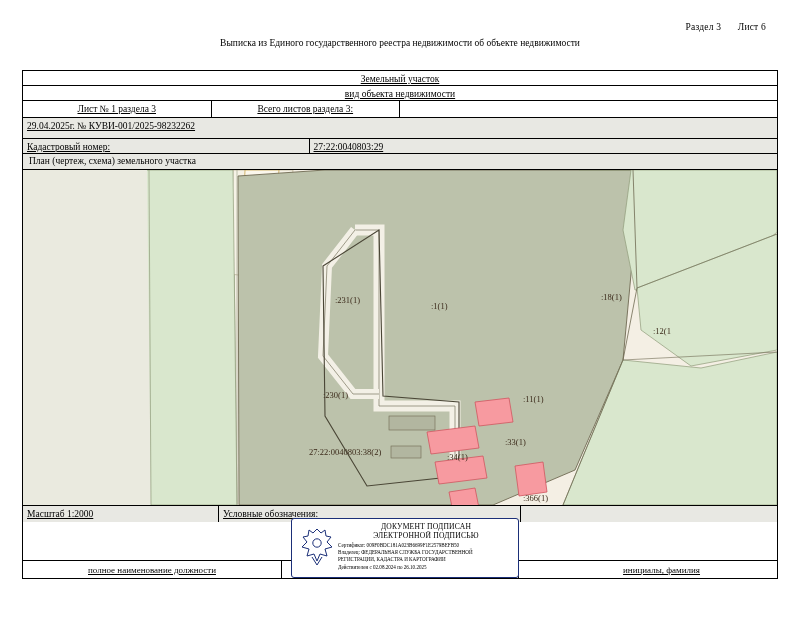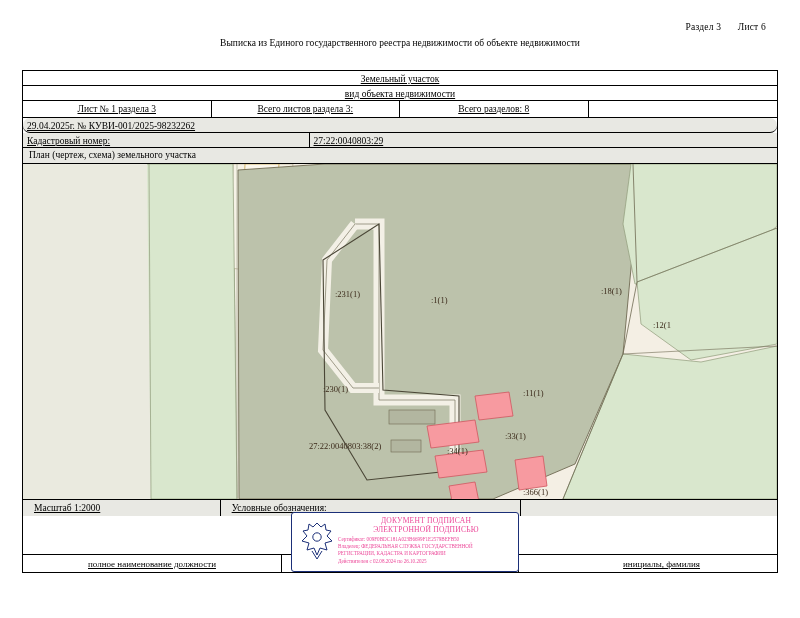--- a/index.html
+++ b/index.html
@@ -86,21 +86,21 @@
   .map-wrap {
     position: relative;
     height: 335px;
     background: #f4efe4;
     border-bottom: 1px solid #000;
     overflow: hidden;
   }
   .map-svg { display: block; }
 
   .scale-row { display: flex; height: 16px; background: #e8e8e3; }
-  .scale-row .cell { line-height: 12px; margin-left: 7px; }
+  .scale-row .cell { line-height: 12px; }
 
   .sign-area {
     position: relative;
     height: 56px;
     background: #fff;
   }
   .sign-row {
     display: flex;
     position: absolute;
     left: 0; right: 0; bottom: 0;
@@ -112,21 +112,21 @@
 
   .stamp {
     position: absolute;
     left: 268px;
     top: -4px;
     width: 228px;
     height: 60px;
     border: 1.4px solid #1b2f78;
     border-radius: 3px;
     background: #fff;
-    color: #ec4899;
+    color: #000000;
     box-sizing: border-box;
     padding: 2px 4px 2px 46px;
     z-index: 5;
   }
   .stamp .st-t1 {
     font-size: 7.6px;
     text-align: center;
     letter-spacing: .2px;
     margin-top: 1px;
   }
@@ -168,24 +168,23 @@
       <div class="cell center" style="width:100%;">Земельный участок</div>
     </div>
 
     <div class="row r-obj2">
       <div class="cell center" style="width:100%;">вид объекта недвижимости</div>
     </div>
 
     <div class="row r-sheets" style="height:17px;">
       <div class="cell center bdr-r" style="width:25%;">Лист № 1 раздела 3</div>
       <div class="cell center bdr-r" style="width:25%;">Всего листов раздела 3:</div>
-      <div class="cell center bdr-r" style="width:25%;">Всего разделов: 8</div>
-    </div>
-
-    <div class="row band-grey" style="height:15px;border-radius:7px;">
+    </div>
+
+    <div class="row band-grey" style="height:21px;">
       <div class="cell" style="width:100%;">29.04.2025г. № КУВИ-001/2025-98232262</div>
     </div>
 
     <div class="row band-grey" style="height:15px;">
       <div class="cell bdr-r" style="width:38%;">Кадастровый номер:</div>
       <div class="cell" style="width:62%;">27:22:0040803:29</div>
     </div>
 
     <div class="map-label">План (чертеж, схема) земельного участка</div>
 

